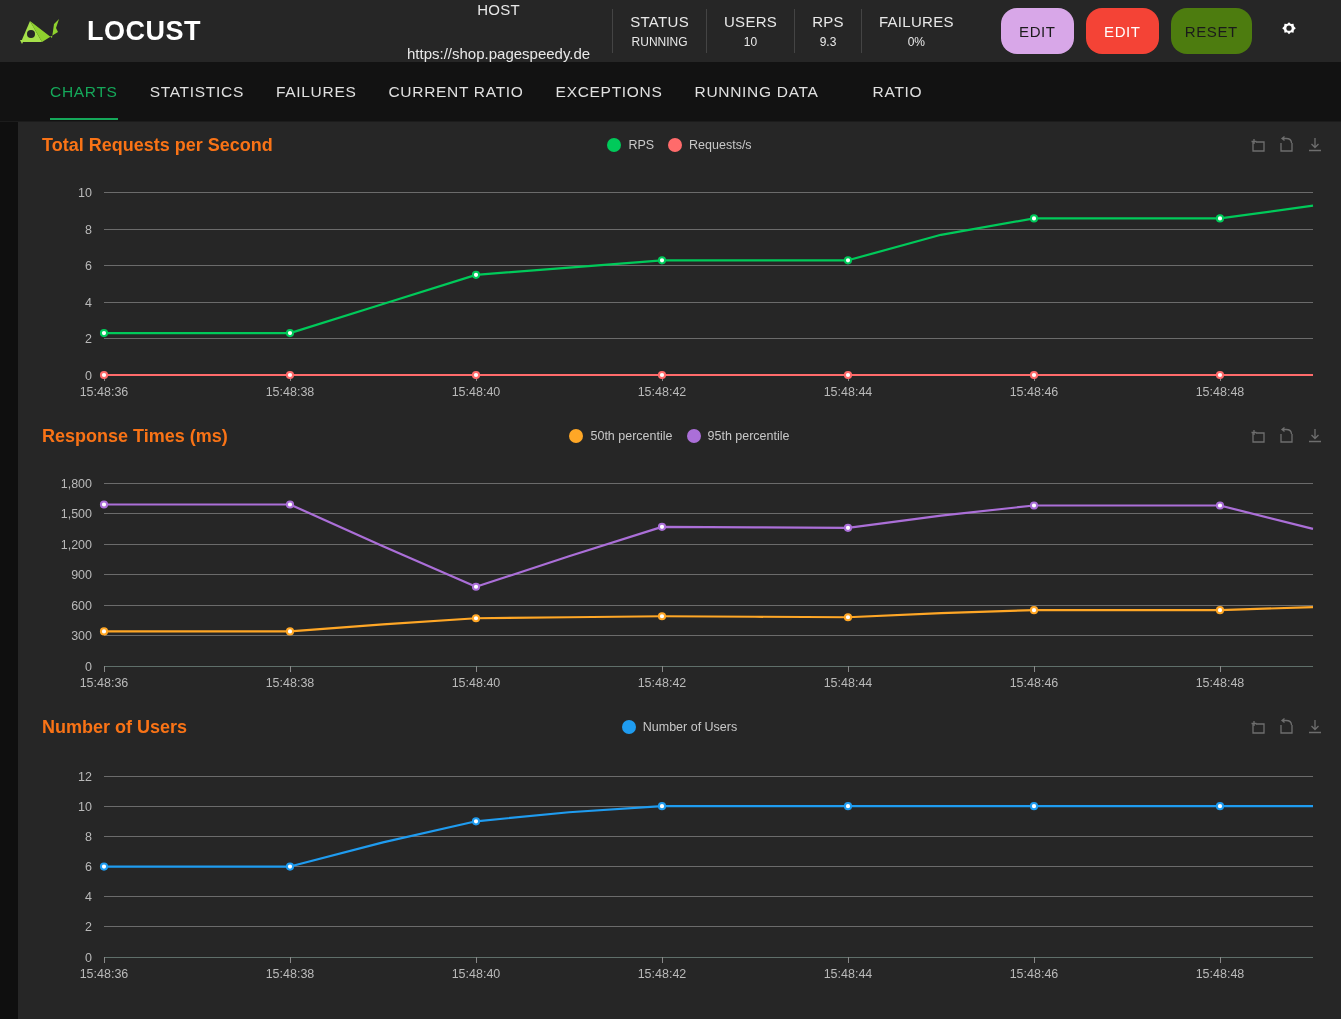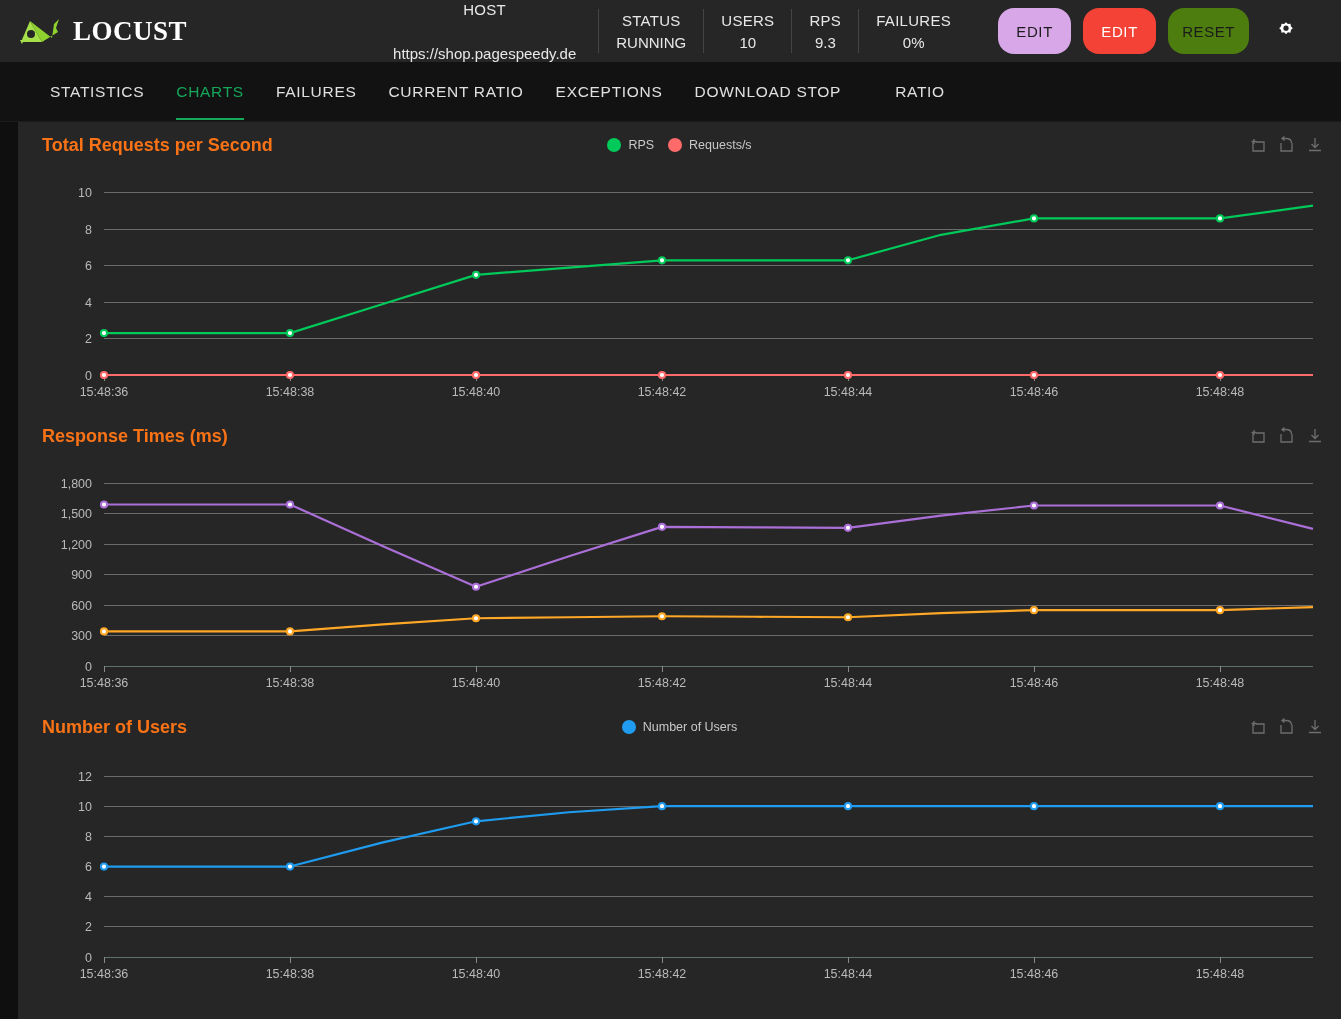--- a/index.html
+++ b/index.html
@@ -11,21 +11,21 @@
     overflow: hidden;
   }
   
   .header {
     height: 62px; width: 100%;
     background: #262626;
     display: flex; align-items: center;
     padding: 0 14px 0 18px;
     position: relative;
   }
-  .logo-wrap { display: flex; align-items: center; gap: 11px; font-family: Liberation Serif, serif; }
+  .logo-wrap { display: flex; align-items: center; gap: 25px; }
   .logo-mark { width: 44px; height: 30px; display: block; }
   .logo-text {
     color: #ffffff; font-size: 27px; font-weight: bold;
     letter-spacing: 0.5px;
   }
   .stats-group {
     display: flex; align-items: stretch;
     margin-left: 184px;
   }
   .stat-cell {
@@ -33,21 +33,21 @@
     display: flex; flex-direction: column;
     align-items: center; justify-content: center;
     gap: 5px;
     border-right: 1px solid #444;
     min-width: 58px;
     height: 44px;
   }
   .stat-cell.first { border-left: none; }
   .stat-cell.last { border-right: none; }
   .stat-label { color: #e8e8e8; font-size: 15px; letter-spacing: .3px; }
-  .stat-value { color: #e8e8e8; font-size: 15px; }
+  .stat-value { color: #e8e8e8; font-size: 12px; }
   .stat-cell.host .stat-label,
   .stat-cell.host .stat-value { font-size: 15px; }
   .stat-cell.host { min-width: 210px; padding: 0 22px; gap: 27px; }
 
   .btn-group { display: flex; align-items: center; gap: 12px; margin-left: 30px; }
   .btn {
     border: none; border-radius: 16px;
     height: 46px; min-width: 73px;
     font-size: 15px; font-family: "Liberation Sans", sans-serif;
     letter-spacing: .6px; cursor: pointer;
@@ -176,26 +176,26 @@
   <button class="gear-btn">
     <svg width="24" height="24" viewBox="0 0 24 24">
       <path fill="#ffffff" d="M12 3.2l1.9 1.9 2.6-.4.4 2.6 1.9 1.9-1.9 1.9-.4 2.6-2.6-.4L12 15.2l-1.9-1.9-2.6.4-.4-2.6L5.2 9.2l1.9-1.9.4-2.6 2.6.4z"></path>
       <circle cx="12" cy="9.2" r="2.6" fill="#262626"></circle>
       <path fill="#ffffff" d="M12 13.5l2.1 2.1 2.9-.45.45 2.9 2.1 2.1-2.1 2.1-.45 2.9-2.9-.45L12 26.8l-2.1-2.1-2.9.45-.45-2.9-2.1-2.1 2.1-2.1.45-2.9 2.9.45z" transform="translate(0,-6.8) scale(1,0.92)" opacity="0"></path>
     </svg>
   </button>
 </div>
 
 <div class="tabbar">
+  <button class="tab active">CHARTS</button>
   <button class="tab">STATISTICS</button>
-  <button class="tab active">CHARTS</button>
   <button class="tab">FAILURES</button>
   <button class="tab">CURRENT RATIO</button>
   <button class="tab">EXCEPTIONS</button>
-  <button class="tab wide">DOWNLOAD STOP</button>
+  <button class="tab wide">RUNNING DATA</button>
   <button class="tab">RATIO</button>
 </div>
 
 <div class="page">
   <div class="panel">
 
     <div class="chart-block">
       <div class="chart-head">
         <div class="chart-title">Total Requests per Second</div>
         <div class="chart-legend">
@@ -273,20 +273,30 @@
               <text x="1016" y="228" class="axis-text axis-text-x">15:48:46</text>
               <text x="1202" y="228" class="axis-text axis-text-x">15:48:48</text>
             </g>
         </svg>
       </div>
     </div>
 
     <div class="chart-block">
       <div class="chart-head">
         <div class="chart-title">Response Times (ms)</div>
+        <div class="chart-legend">
+          <div class="legend-item">
+            <span class="legend-dot" style="background:#ffa726"></span>
+            <span class="legend-label">50th percentile</span>
+          </div>
+          <div class="legend-item">
+            <span class="legend-dot" style="background:#ab6fd8"></span>
+            <span class="legend-label">95th percentile</span>
+          </div>
+        </div>
         <div class="chart-tools">
           <svg class="tool-icon" viewBox="0 0 20 20">
             <path d="M4 7v9h11V7H7" fill="none" stroke="#6e6e6e" stroke-width="1.3"></path>
             <path d="M5 4v5M2.5 6.5h5" stroke="#6e6e6e" stroke-width="1.3"></path>
           </svg>
           <svg class="tool-icon" viewBox="0 0 20 20">
             <path d="M4 8v8h11V8" fill="none" stroke="#6e6e6e" stroke-width="1.3"></path>
             <path d="M14.5 8c0-3-2.5-4.5-5.5-4.5H5.5M7.5 1.5L5 3.5l2.5 2" fill="none" stroke="#6e6e6e" stroke-width="1.3"></path>
           </svg>
           <svg class="tool-icon" viewBox="0 0 20 20">

